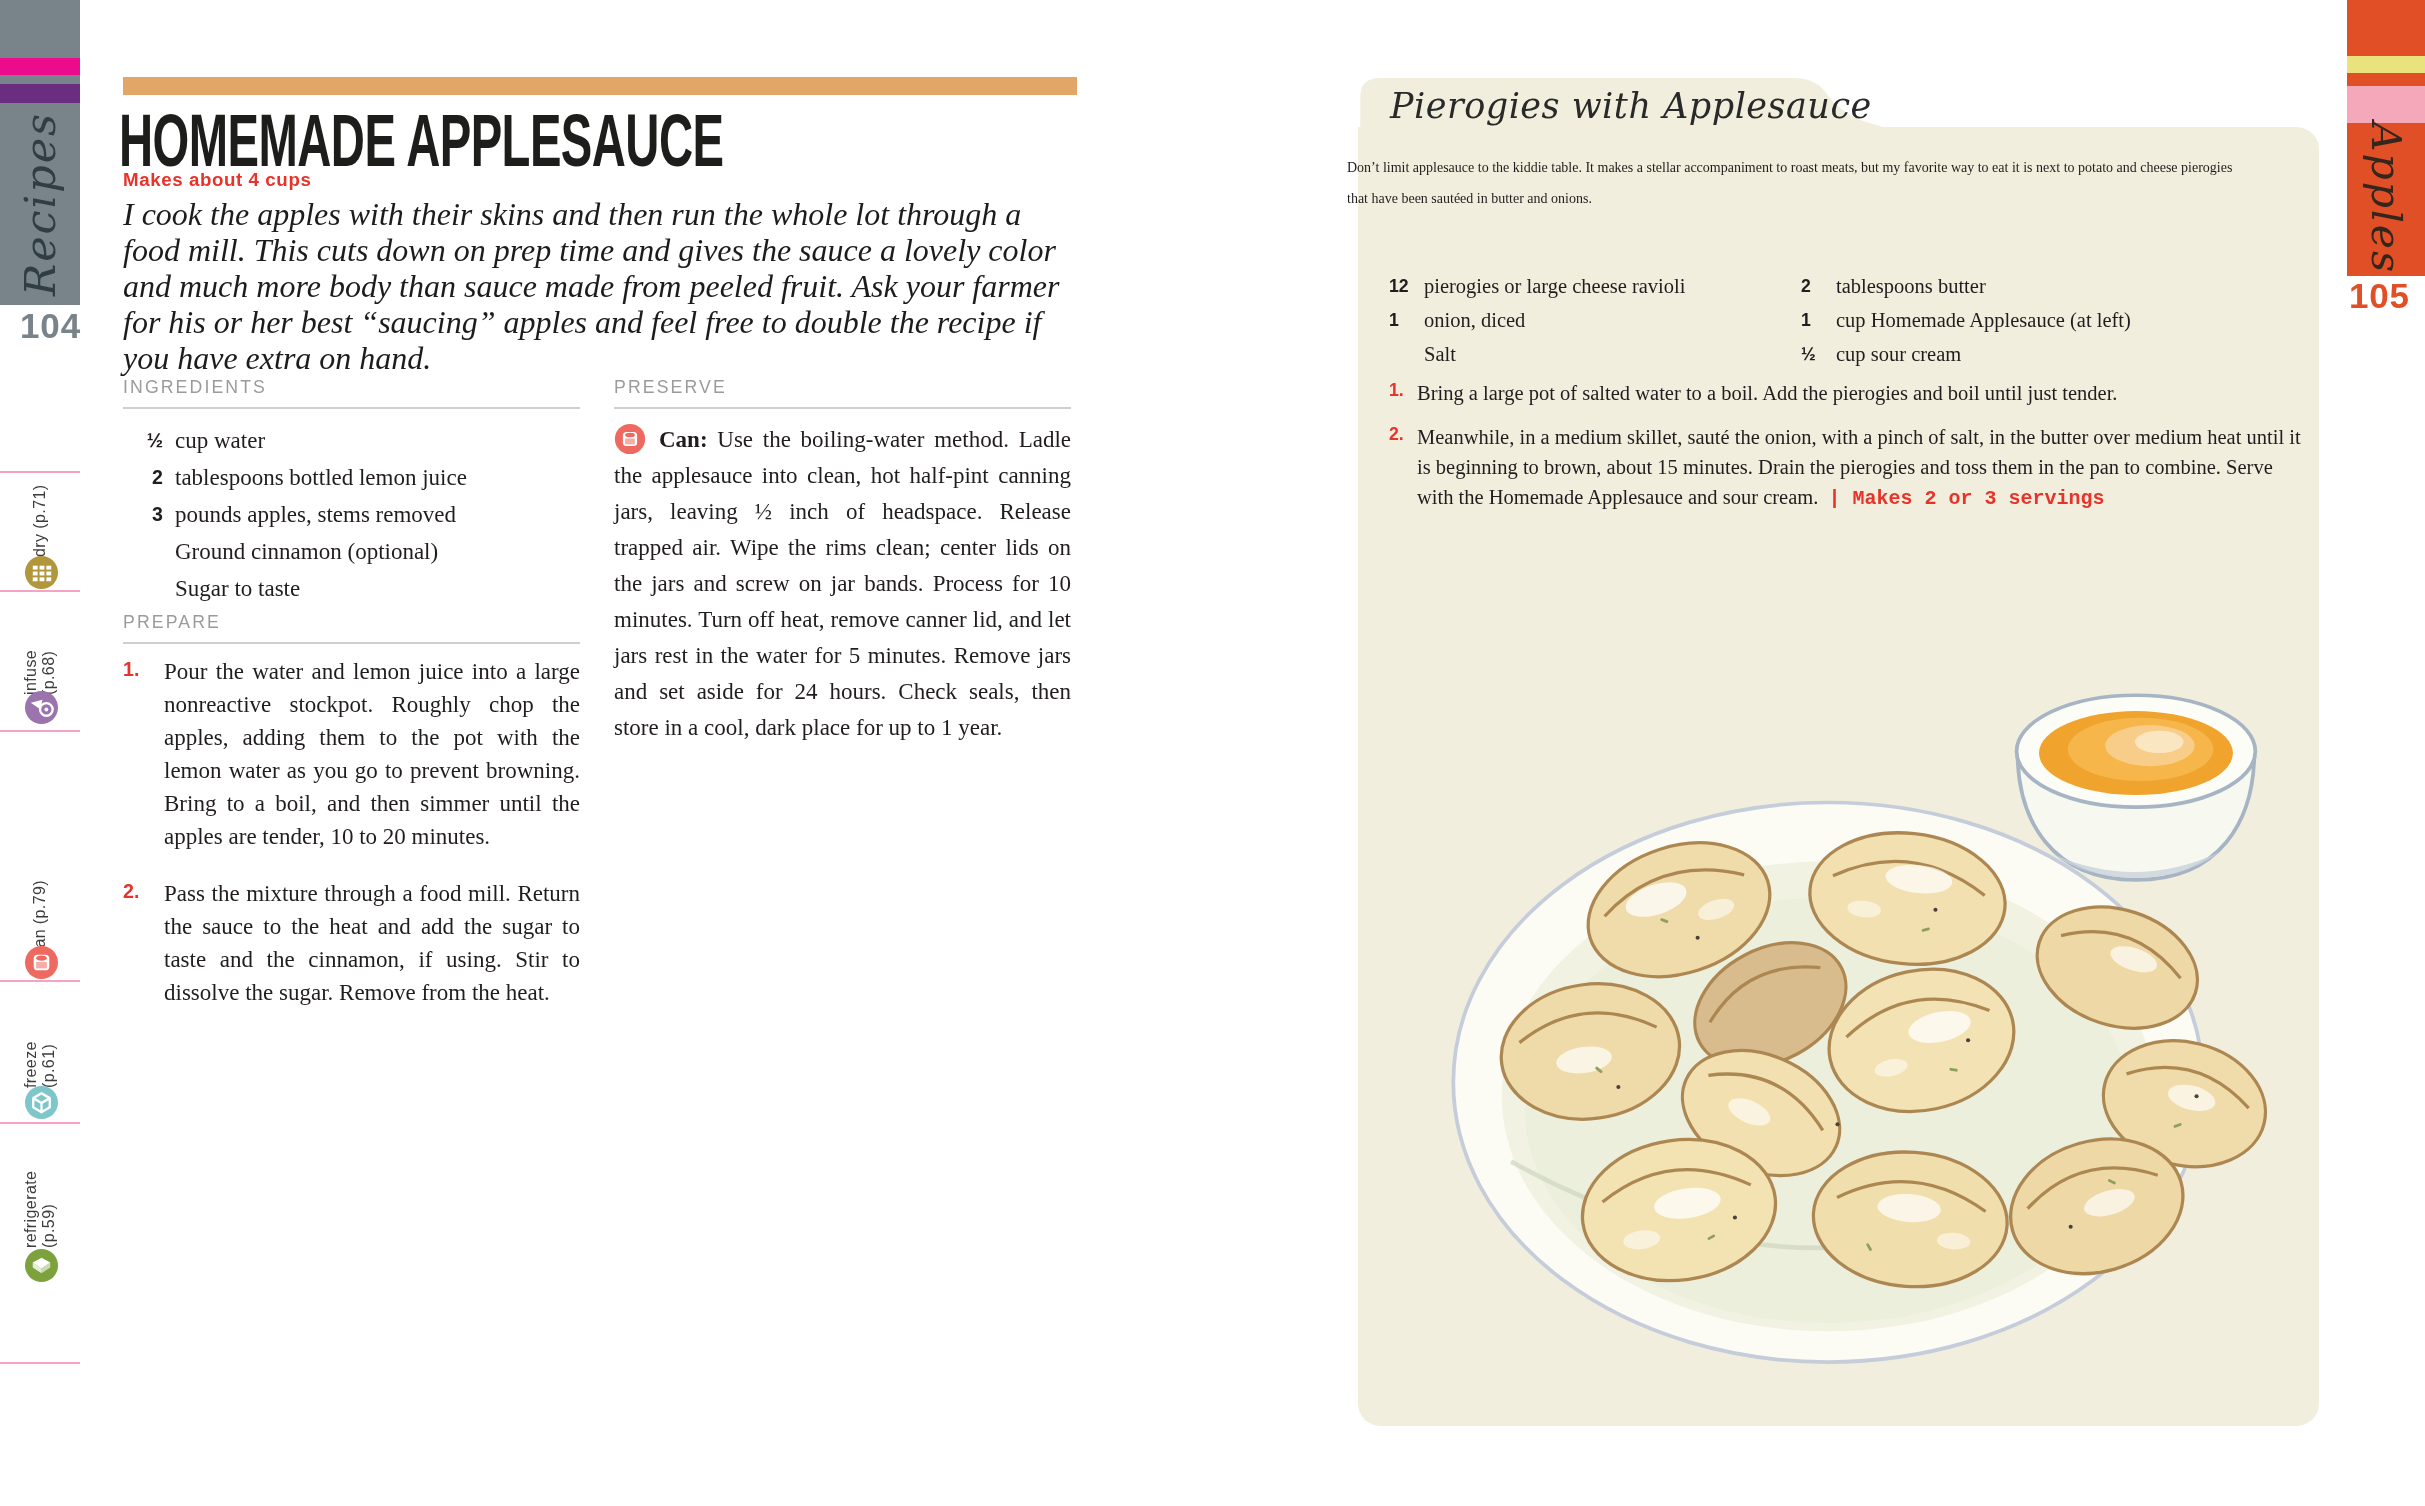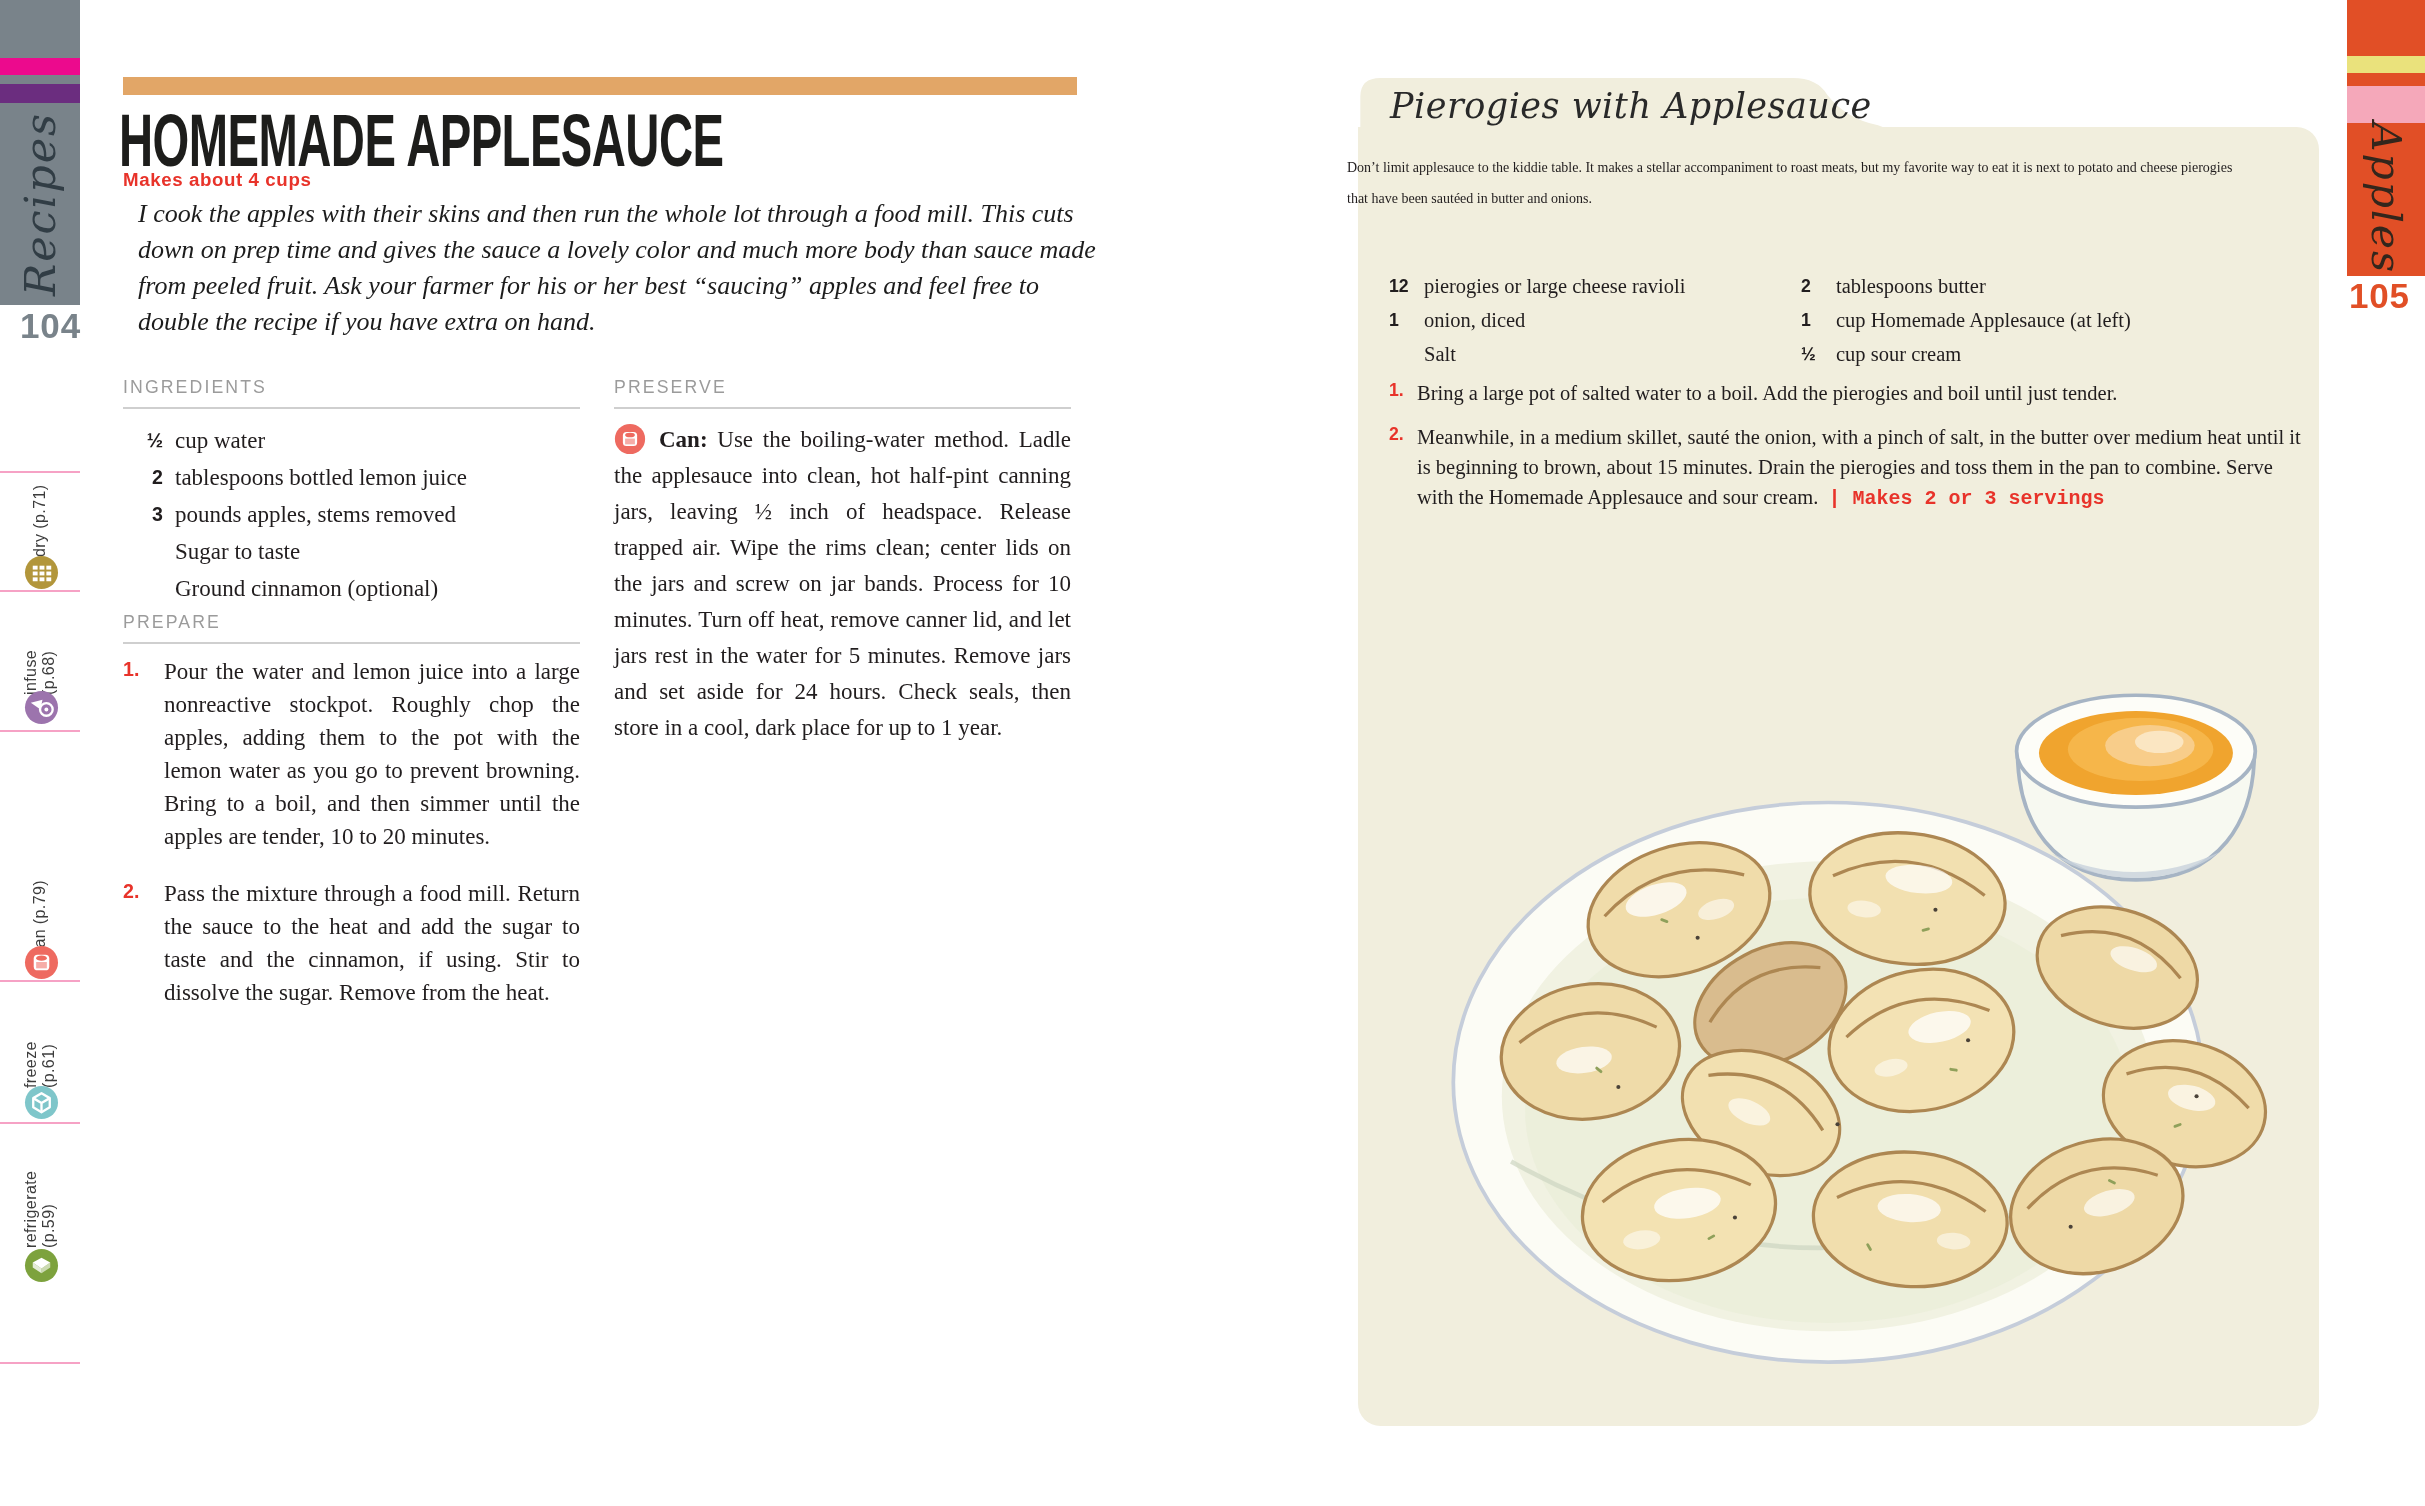--- a/index.html
+++ b/index.html
@@ -28,21 +28,21 @@
       font-family:"Liberation Sans",sans-serif;font-size:16px;color:#3c3c3c;letter-spacing:0.4px}
   .tab-icon{left:24px;width:35px;height:35px}
 
   
   .topbar{left:123px;top:77px;width:954px;height:17.7px;background:var(--tan)}
   .recipe-title{left:119px;top:103px;font-family:"Liberation Sans",sans-serif;font-weight:bold;
       font-size:75px;line-height:1;color:#1d1d1b;transform:scaleX(.63);transform-origin:0 0;
       letter-spacing:-0.9px;white-space:nowrap}
   .yield{left:123px;top:169px;font-family:"Liberation Sans",sans-serif;font-weight:bold;
       font-size:18.7px;color:var(--red);letter-spacing:0.6px}
-  .intro{left:138px;top:196px;width:959px;font-style:italic;font-size:26px;line-height:36px;color:#1c1c1c}
+  .intro{left:123px;top:196px;width:959px;font-style:italic;font-size:32px;line-height:36px;color:#1c1c1c}
   .colhead{font-family:"Liberation Sans",sans-serif;font-size:17.7px;letter-spacing:2.1px;color:var(--grayhead)}
   .colrule{height:1.9px;background:var(--rule)}
   .ing-row{display:flex;font-size:23px;line-height:37px}
   .ing-qty{width:52px;text-align:right;padding-right:12px;font-family:"Liberation Sans",sans-serif;
       font-weight:bold;font-size:19.6px}
   .step{display:flex;margin-bottom:24px}
   .step-num{flex:0 0 41px;font-family:"Liberation Sans",sans-serif;font-weight:bold;font-size:19.6px;
       color:var(--red);padding-top:2.8px}
   .step-text{flex:1;font-size:23px;line-height:33px;text-align:justify}
   .preserve-para{font-size:23px;line-height:36px;margin-bottom:17.7px;text-align:justify}
@@ -172,25 +172,25 @@
     <div class="ing-row">
         <span class="ing-qty">2</span>
         <span>tablespoons bottled lemon juice</span>
       </div>
     <div class="ing-row">
         <span class="ing-qty">3</span>
         <span>pounds apples, stems removed</span>
       </div>
     <div class="ing-row">
         <span class="ing-qty"></span>
+        <span>Ground cinnamon (optional)</span>
+      </div>
+    <div class="ing-row">
+        <span class="ing-qty"></span>
         <span>Sugar to taste</span>
-      </div>
-    <div class="ing-row">
-        <span class="ing-qty"></span>
-        <span>Ground cinnamon (optional)</span>
       </div>
   </div>
 
   <div class="abs colhead" style="left:123px;top:612px">PREPARE</div>
   <div class="abs colrule" style="left:123px;top:642px;width:457px"></div>
   <div class="abs" style="left:123px;top:655px;width:457px">
     <div class="step">
       <span class="step-num">1.</span>
       <span class="step-text">Pour the water and lemon juice into a large nonreactive stockpot. Roughly chop the apples, adding them to the pot with the lemon water as you go to prevent browning. Bring to a boil, and then simmer until the apples are tender, 10 to 20 minutes.</span>
     </div>

